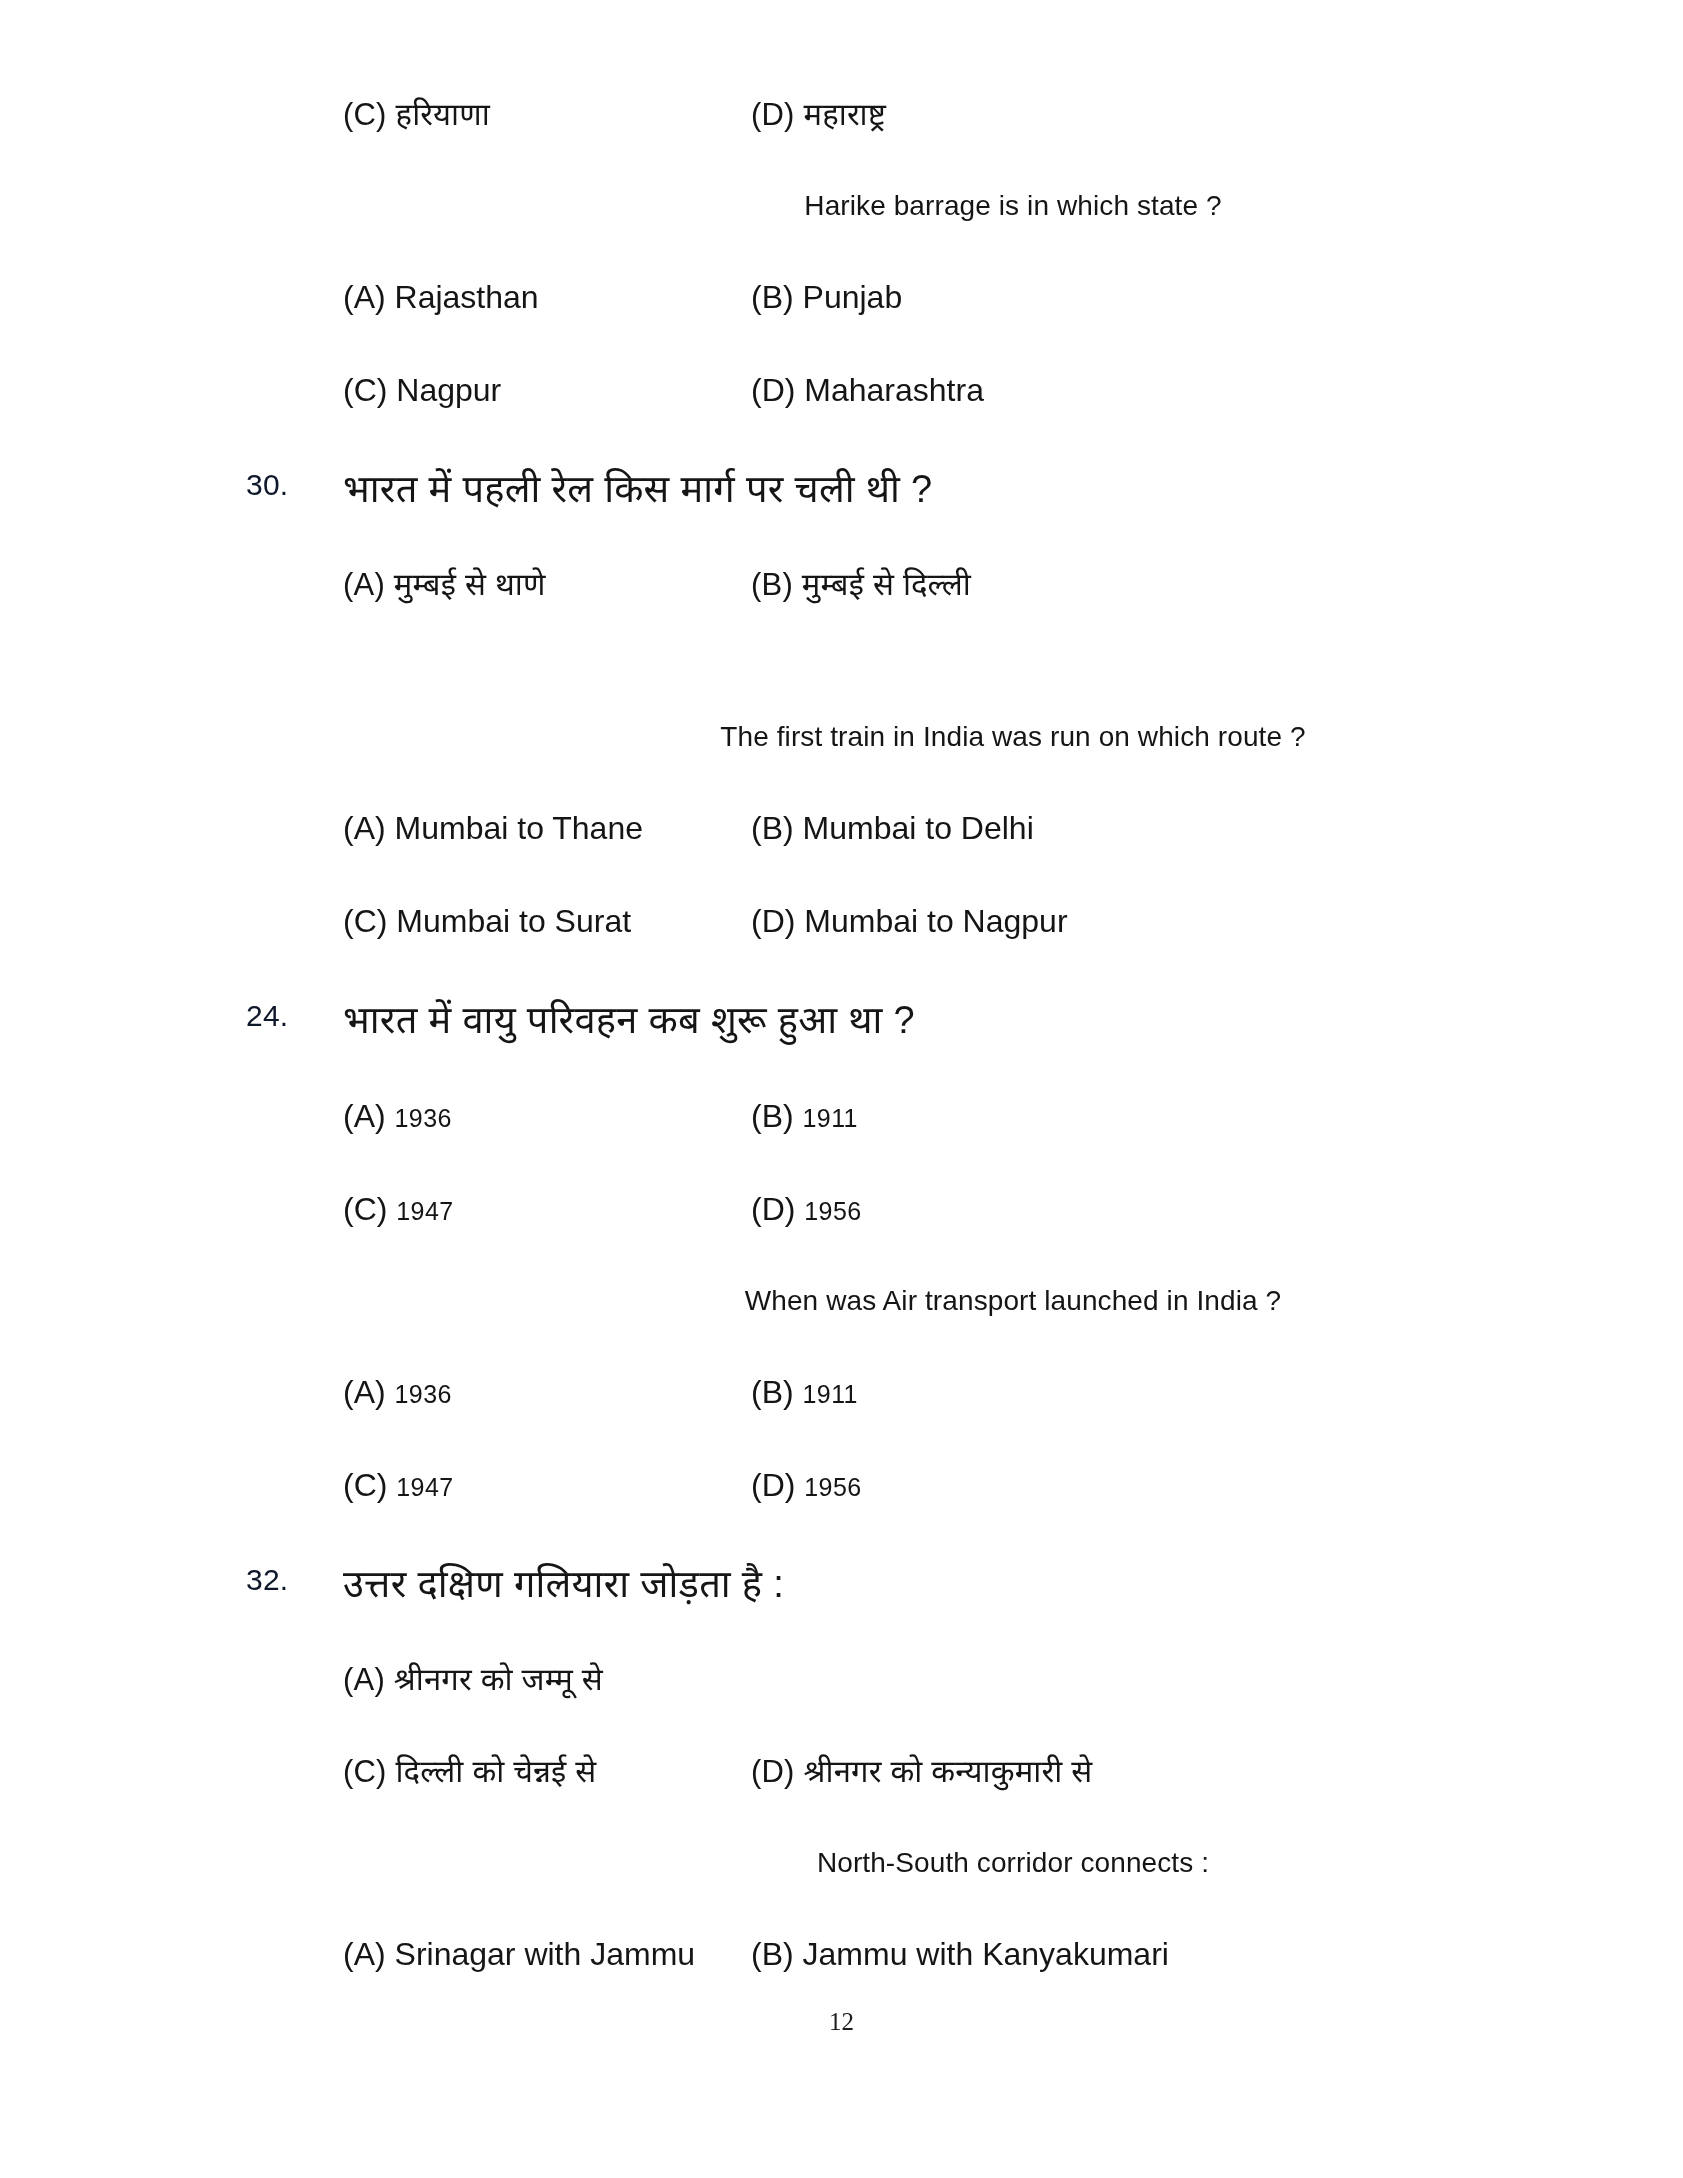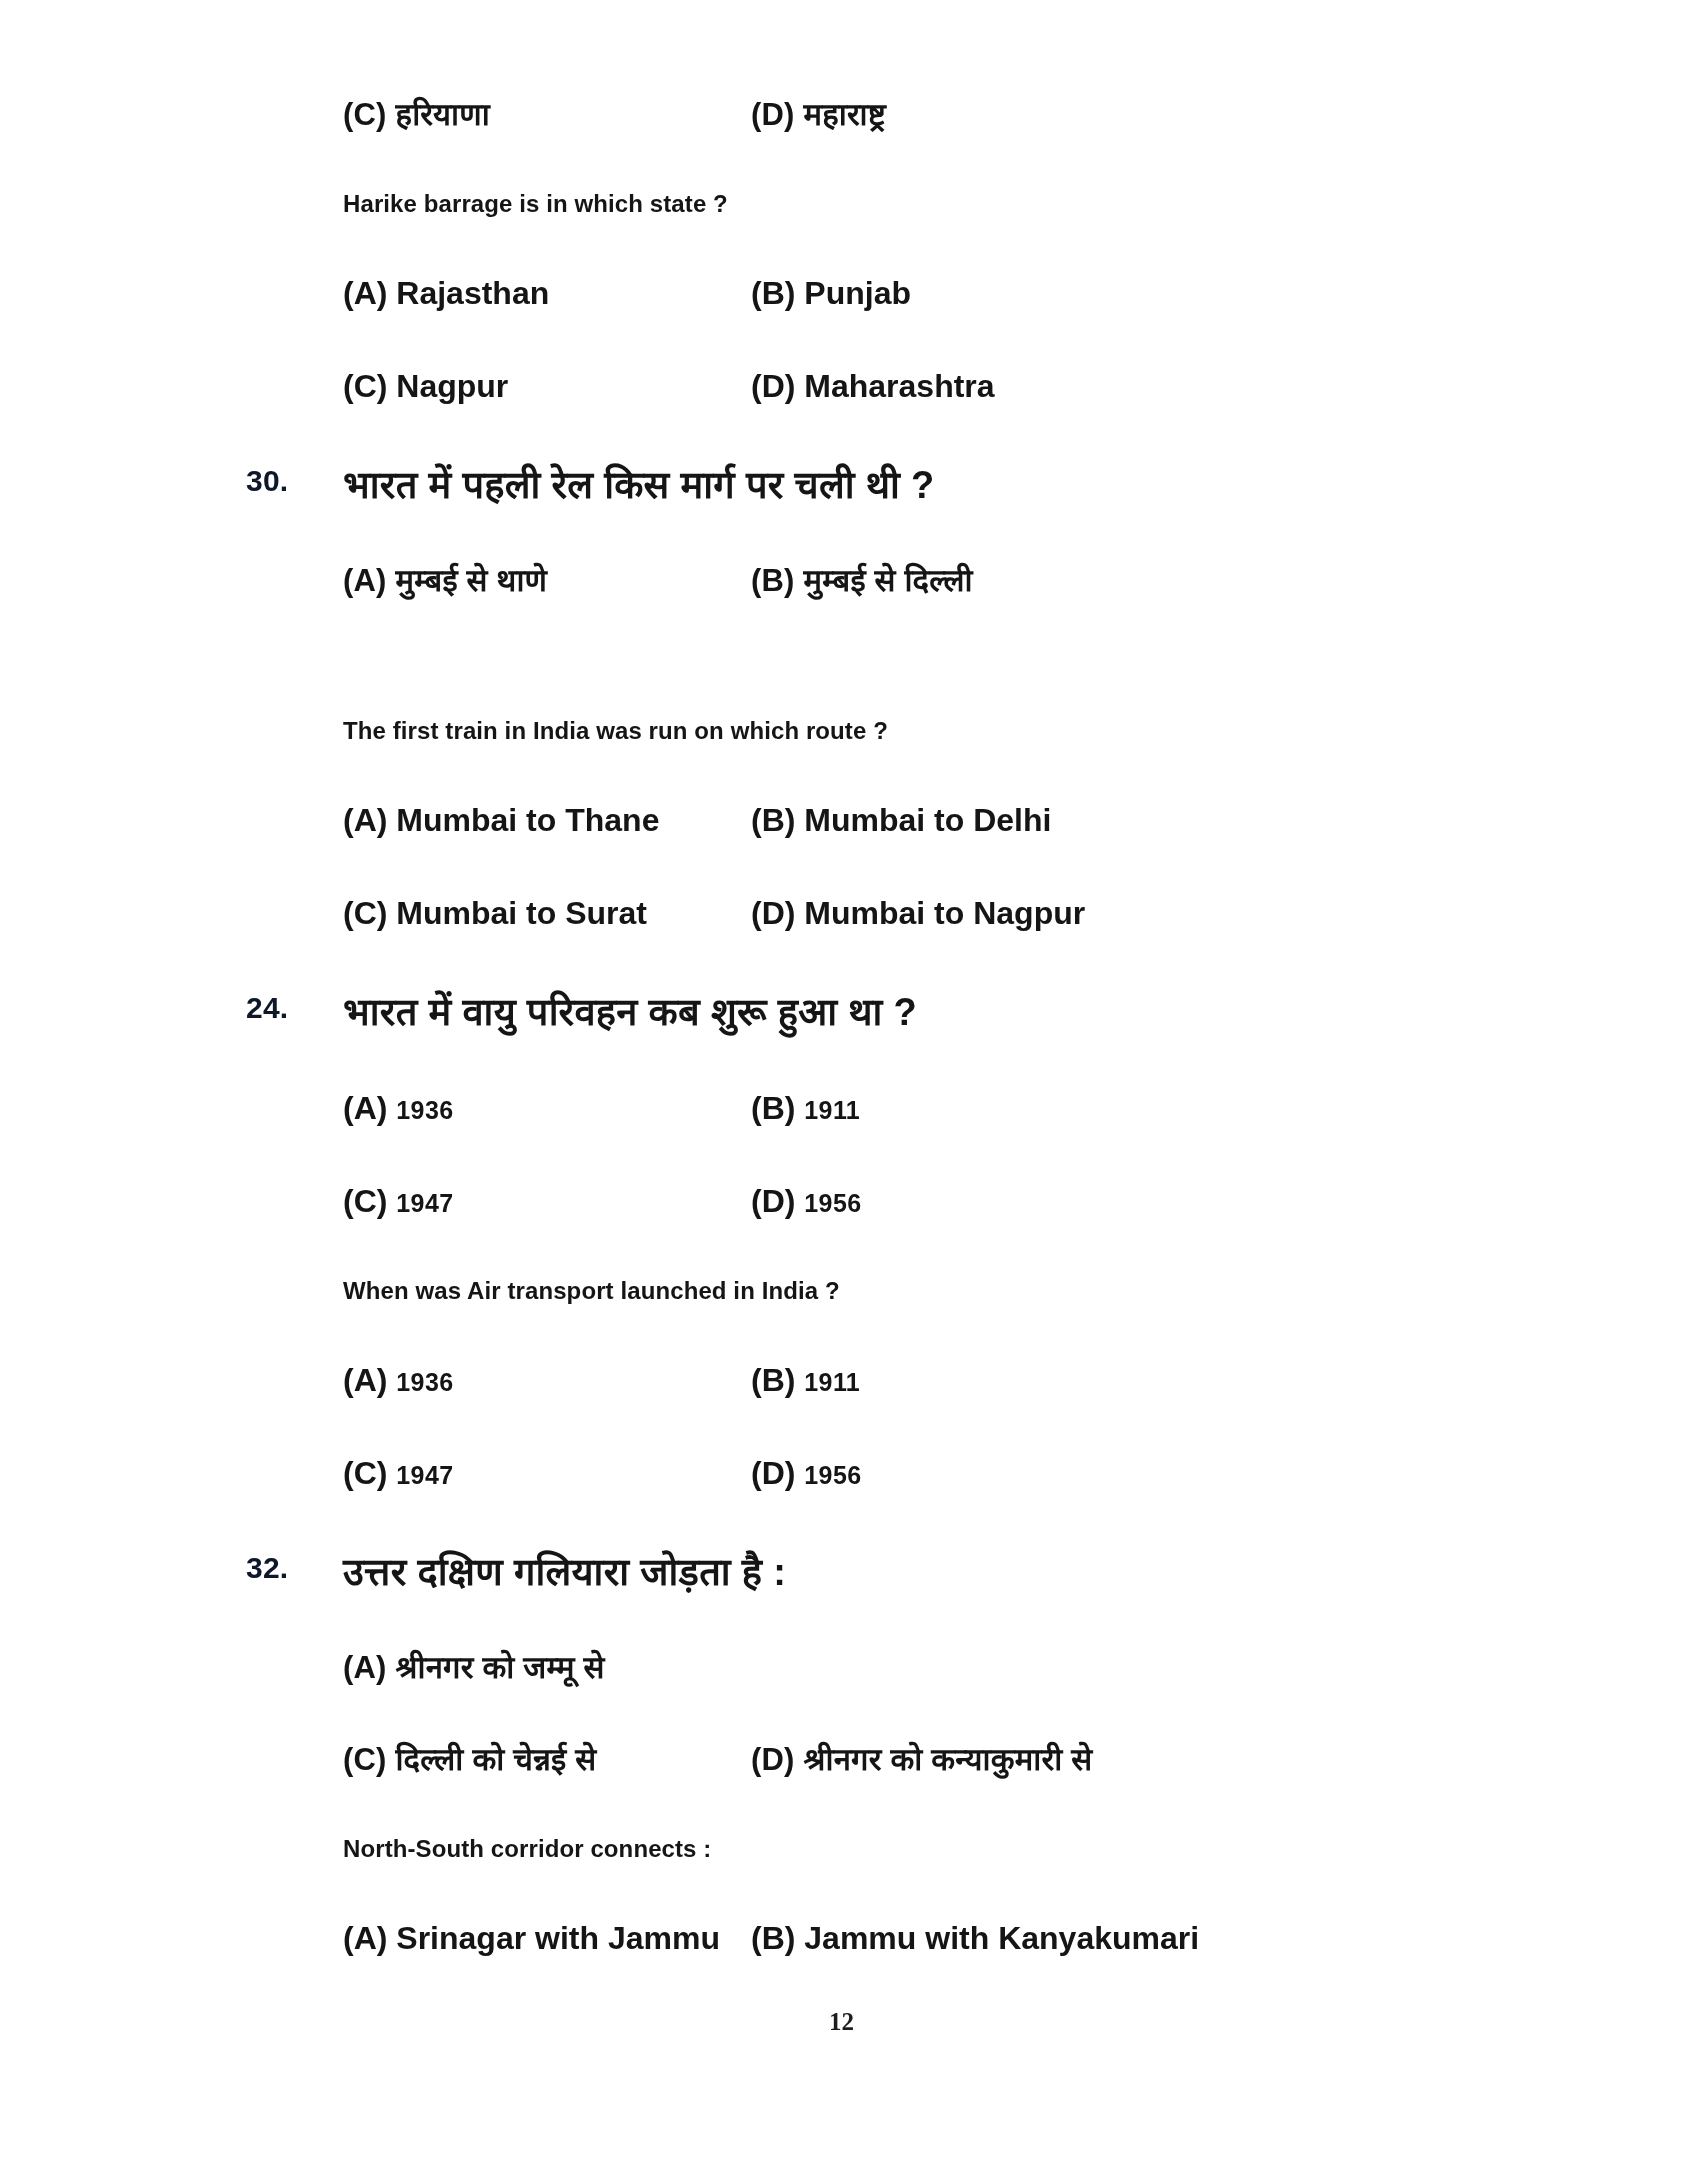--- a/index.html
+++ b/index.html
@@ -18,21 +18,20 @@
     overflow: hidden;
   }
 
   .page {
     position: relative;
     width: 1683px;
     height: 2178px;
     box-sizing: border-box;
     padding: 15px;
     background: #ffffff;
-    font-weight: bold;
   }
 
   .content {
     position: absolute;
     left: 0;
     top: 99px;
     width: 1683px;
   }
 
   
@@ -59,22 +58,23 @@
     font-size: 32px;
     line-height: 1.0;
     color: #151515;
     white-space: pre;
   }
   .stem.hindi {
     font-size: 38px;
     letter-spacing: 0.3px;
   }
   .stem.english {
-    font-size: 24px;
+    font-size: 28px;
     letter-spacing: 0.1px;
+    text-align: center;
   }
 
   
   .optrow {
     display: flex;
     align-items: flex-start;
   }
   .opt {
     font-size: 32px;
     line-height: 1.0;

